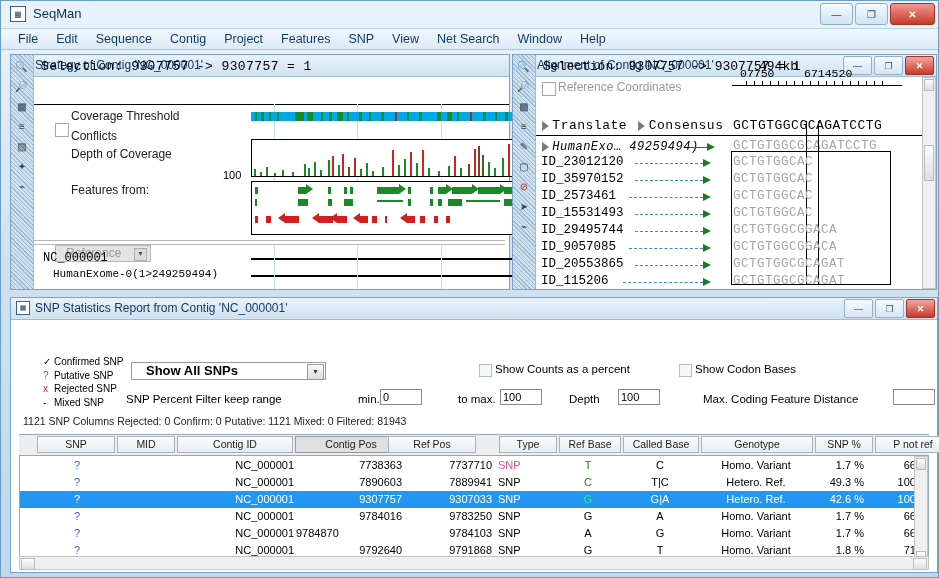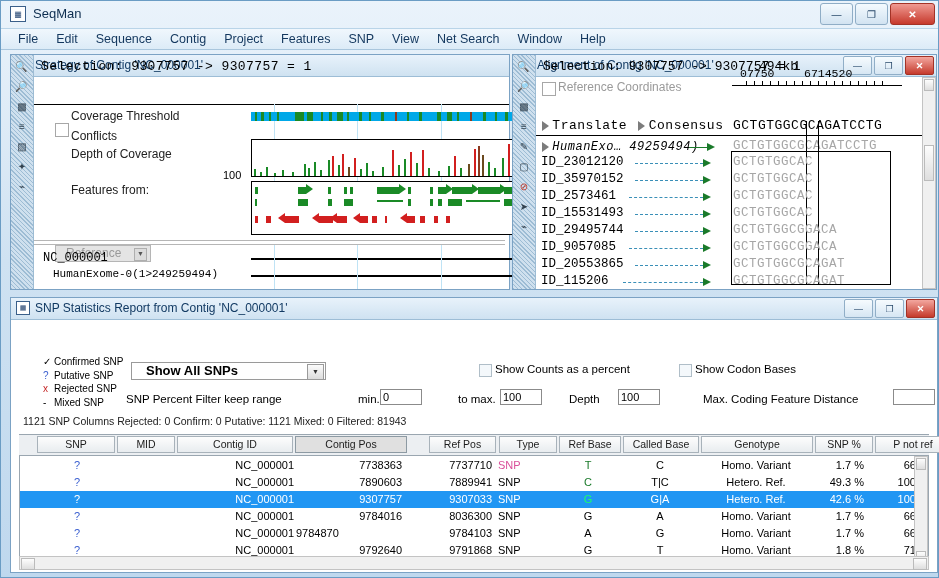--- a/index.html
+++ b/index.html
@@ -515,21 +515,21 @@
     <div class="fin" style="left:882px;top:91px;width:42px"></div>
 
     <div class="statline">1121 SNP Columns Rejected: 0 Confirm: 0 Putative: 1121 Mixed: 0 Filtered: 81943</div>
 
     <div class="grid">
       <div class="ghead">
         <div class="hc" style="left:18px;width:78px">SNP</div>
         <div class="hc" style="left:98px;width:58px">MID</div>
         <div class="hc" style="left:158px;width:116px">Contig ID</div>
         <div class="hc sel" style="left:276px;width:112px">Contig Pos</div>
-        <div class="hc" style="left:410px;width:67px">Ref Pos</div>
+        <div class="hc" style="left:369px;width:88px">Ref Pos</div>
         <div class="hc" style="left:480px;width:58px">Type</div>
         <div class="hc" style="left:540px;width:62px">Ref Base</div>
         <div class="hc" style="left:604px;width:76px">Called Base</div>
         <div class="hc" style="left:682px;width:112px">Genotype</div>
         <div class="hc" style="left:796px;width:58px">SNP %</div>
         <div class="hc" style="left:856px;width:76px">P not ref</div>
 
       </div>
 
       <div class="gbody">
@@ -577,21 +577,21 @@
           <div class="cell" style="left:788px;width:56px;text-align:right">42.6 %</div>
           <div class="cell" style="left:848px;width:76px;text-align:right">100.00 %</div>
 
         </div>
 
         <div class="grow" style="top:52px">
           <div class="cell" style="left:46px;width:22px;text-align:center;color:#3a5fd0">?</div>
           <div class="cell" style="left:98px;width:58px;text-align:center"></div>
           <div class="cell" style="left:140px;width:134px;text-align:right">NC_000001</div>
           <div class="cell" style="left:276px;width:106px;text-align:right">9784016</div>
-          <div class="cell" style="left:386px;width:86px;text-align:right">8036300</div>
+          <div class="cell" style="left:386px;width:86px;text-align:right">9783250</div>
           <div class="cell" style="left:478px;width:42px">SNP</div>
           <div class="cell" style="left:540px;width:56px;text-align:center">G</div>
           <div class="cell" style="left:604px;width:72px;text-align:center">A</div>
           <div class="cell" style="left:682px;width:108px;text-align:center">Homo. Variant</div>
           <div class="cell" style="left:788px;width:56px;text-align:right">1.7 %</div>
           <div class="cell" style="left:848px;width:76px;text-align:right">66.10 %</div>
 
         </div>
 
         <div class="grow" style="top:69px">

